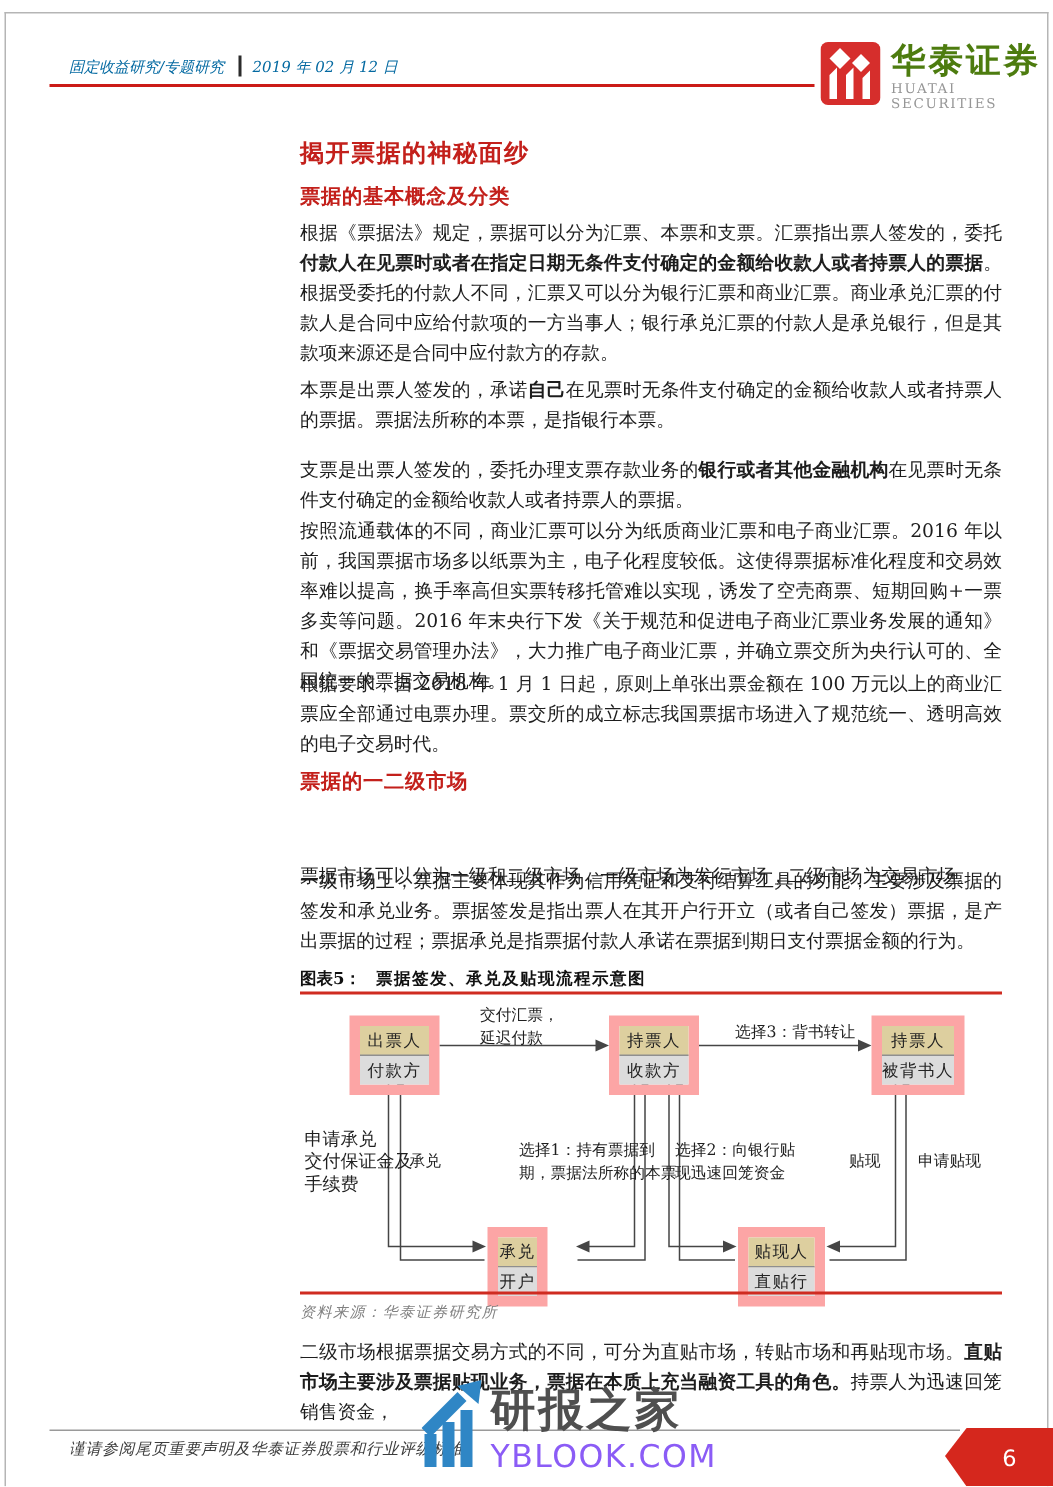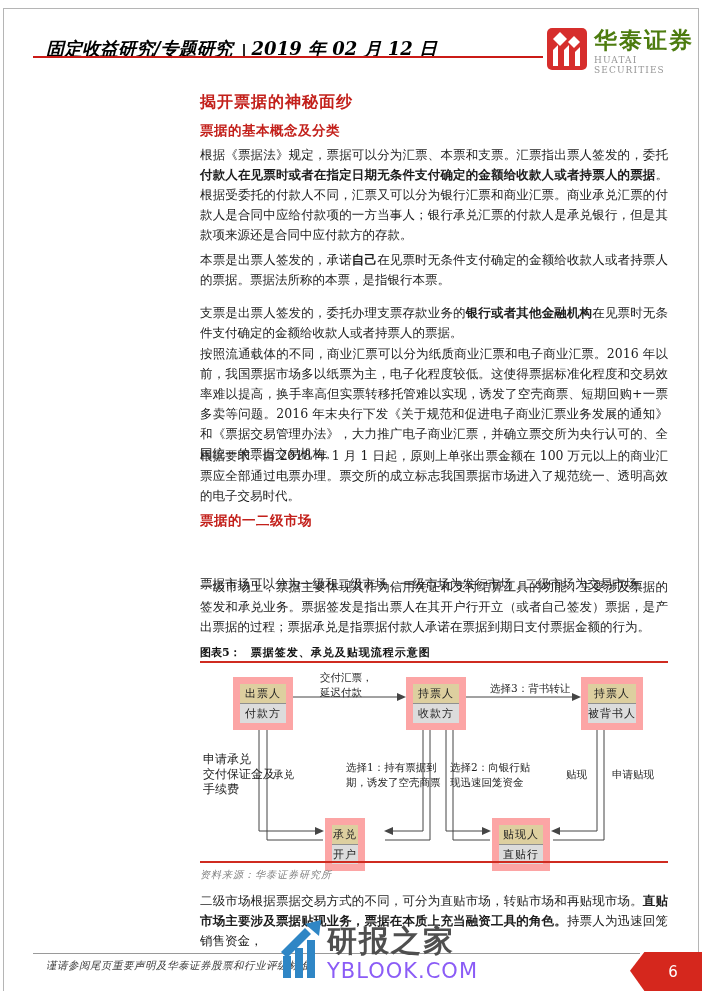--- a/index.html
+++ b/index.html
@@ -2,21 +2,21 @@
 <html><head>
 <meta charset="utf-8">
 <style>
   html,body{margin:0;padding:0;background:#fff;}
   .page{position:relative;width:702px;height:991px;background:#ffffff;overflow:hidden;
         font-family:"DejaVu Serif","Liberation Serif",serif;color:#1d1d1d;}
   .frame{position:absolute;left:3px;top:8px;width:696px;height:983px;
          border:1px solid #b5b5b5;border-bottom:none;box-sizing:border-box;pointer-events:none;}
 
   
-  .hdr{position:absolute;left:46px;top:37px;font-size:18px;color:#000000;font-style:italic;white-space:nowrap;font-weight:bold;}
+  .hdr{position:absolute;left:46px;top:37px;font-size:10px;color:#0369a1;font-style:italic;white-space:nowrap;}
   .hdr .sep{display:inline-block;width:2px;height:14px;background:#2b2b2b;margin:0 7px -3px 10px;}
   .hdr-rule{position:absolute;left:33px;top:56px;width:510px;height:2px;background:#cb1b17;}
   .logo{position:absolute;left:547px;top:28px;display:flex;align-items:flex-start;}
   .logo-txt{margin-left:7px;}
   .logo-cn{font-size:23px;font-weight:700;color:#4d7c0f;letter-spacing:2px;line-height:26px;font-family:Liberation Serif, serif;}
   .logo-en{font-size:9px;color:#969696;letter-spacing:1.1px;margin-top:1px;}
 
   
   .title{position:absolute;left:200px;top:92px;font-size:16px;font-weight:700;color:#c3201b;letter-spacing:1px;}
   .h2{position:absolute;left:200px;font-size:13.5px;font-weight:700;color:#c3201b;letter-spacing:.5px;}
@@ -160,21 +160,21 @@
     </div>
     <div class="dlabel" style="left:290px;top:13px">选择3：背书转让</div>
     <div class="dlabel" style="left:3px;top:84px;font-size:12px">
       <div>申请承兑</div>
       <div>交付保证金及</div>
       <div>手续费</div>
     </div>
     <div class="dlabel" style="left:73px;top:99px">承兑</div>
     <div class="dlabel" style="left:146px;top:92px">
       <div>选择1：持有票据到</div>
-      <div>期，诱发了空壳商票</div>
+      <div>期，票据法所称的本票</div>
     </div>
     <div class="dlabel" style="left:250px;top:92px">
       <div>选择2：向银行贴</div>
       <div>现迅速回笼资金</div>
     </div>
     <div class="dlabel" style="left:366px;top:99px">贴现</div>
     <div class="dlabel" style="left:412px;top:99px">申请贴现</div>
   </div>
 
   <div class="src-rule"></div>

